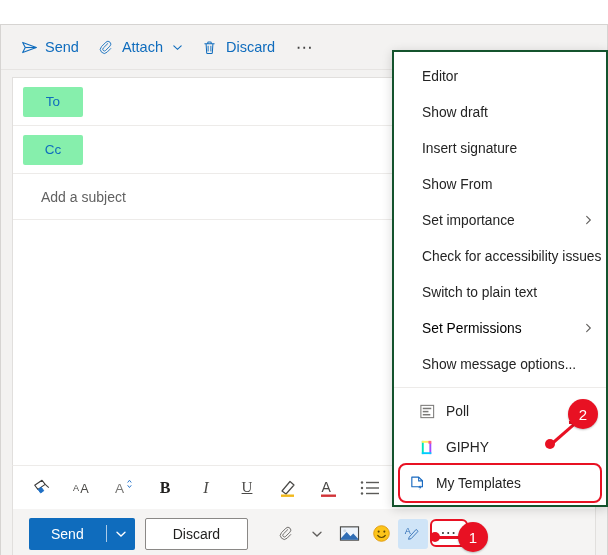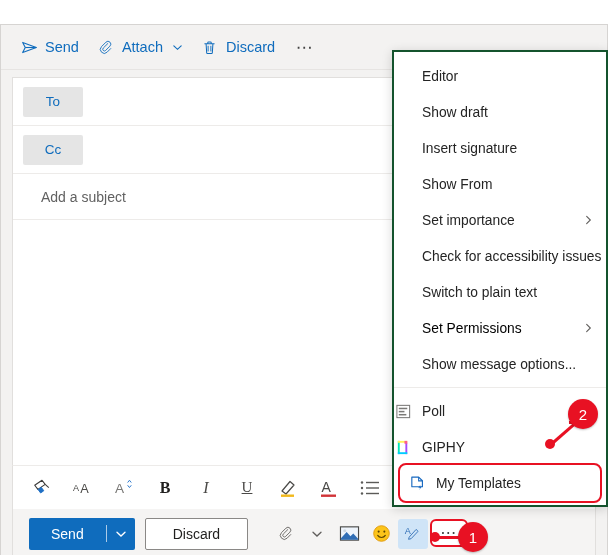--- a/index.html
+++ b/index.html
@@ -69,21 +69,21 @@
   }
   .field-row {
     height: 48px;
     border-bottom: 1px solid #edebe9;
     display: flex;
     align-items: center;
     padding-left: 10px;
   }
   .field-pill {
     width: 60px; height: 30px;
-    background: #e5e5e5;
+    background: #86efac;
     color: #0f6cbd;
     font-size: 13.5px;
     display: flex; align-items: center; justify-content: center;
     border-radius: 2px;
     cursor: pointer;
   }
   .field-input {
     flex: 1; height: 100%;
     border: none; outline: none;
     font-family: inherit; font-size: 13.5px;
@@ -207,21 +207,21 @@
     position: relative;
     white-space: nowrap;
   }
   .menu-item.disabled { color: #000000; cursor: default; }
   .menu-item .mi-ico {
     width: 20px; height: 20px;
     display: flex; align-items: center; justify-content: center;
     margin-left: -21px; margin-right: 9px;
     flex: 0 0 20px;
   }
-  .menu-item.has-ico { padding-left: 20px; }
+  .menu-item.has-ico { padding-left: 44px; }
   .mi-sub {
     position: absolute; right: 12px; top: 50%;
     transform: translateY(-50%);
     color: #605e5c; display: flex; align-items: center;
   }
   .menu-sep {
     height: 1px; background: #edebe9;
     margin: 5px 0 5px 0;
   }
   .menu-item.highlighted {

